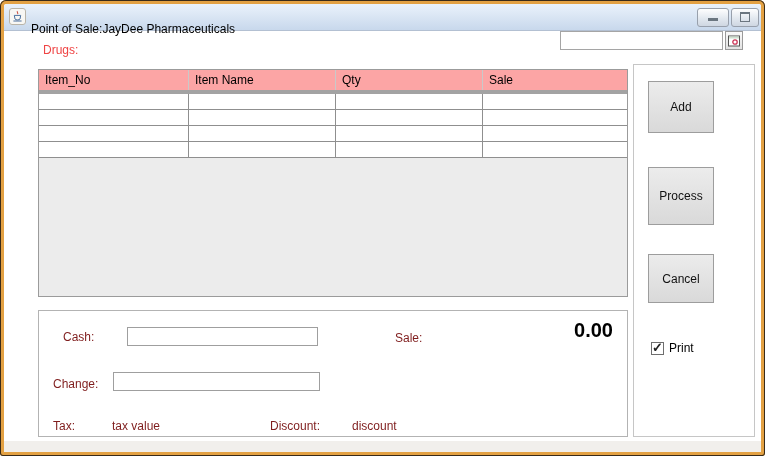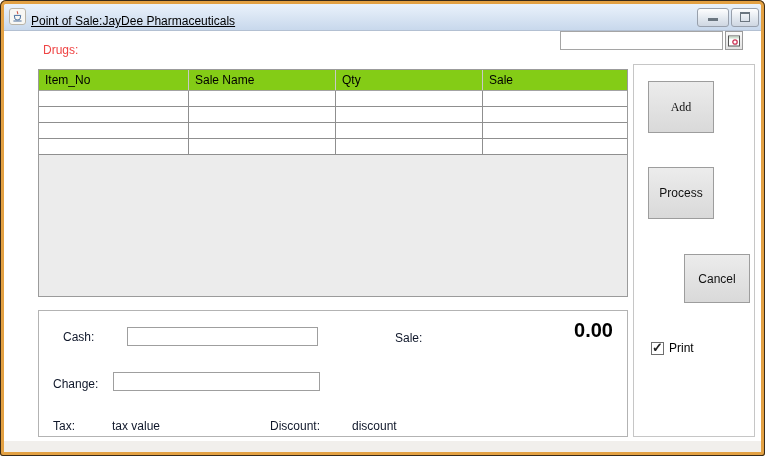--- a/index.html
+++ b/index.html
@@ -9,21 +9,21 @@
     border-radius:6px 6px 3px 3px;overflow:hidden;
     box-shadow: inset 0 0 0 1px var(--frame_dark,#3a2b18), inset 0 0 0 4px var(--frame_orange,#e3a143);
   }
   
   .titlebar{
     position:absolute;left:4px;top:4px;right:4px;height:26px;
     background:linear-gradient(var(--titlebar_top,#eaf2fb),var(--titlebar_bottom,#c8d8ec));
     border-bottom:1px solid #b3c0d2;border-radius:3px 3px 0 0;
   }
   .app-icon{position:absolute;left:5px;top:4px;width:17px;height:17px;}
-  .title-text{position:absolute;left:27px;top:10px;font-size:12px;color:#000;white-space:nowrap;text-decoration:underline;}
+  .title-text{position:absolute;left:27px;top:18px;font-size:12px;color:#000;white-space:nowrap;}
   .win-btn{
     position:absolute;top:4px;height:17px;border:1px solid #98a0ac;border-radius:3px;
     background:linear-gradient(#fefefe,#e2e8ef 55%,#cfd7e2);cursor:default;
   }
   .btn-min{left:693px;width:30px;}
   .btn-max{left:727px;width:26px;}
   .min-glyph{width:10px;height:3px;background:#6b7680;margin:9px auto 0 auto;}
   .max-glyph{width:8px;height:7px;border:1px solid #6b7680;border-top:2px solid #6b7680;margin:3px auto 0 auto;background:transparent;}
   
   .lbl{position:absolute;font-size:12px;color:#ef4444;white-space:nowrap;}
@@ -37,47 +37,47 @@
     border-left:2px solid #555;border-bottom:2px solid #555;transform:rotate(-45deg);}
   .tf{position:absolute;border:1px solid #a5a5a5;background:#fff;box-sizing:border-box;
     font-size:12px;padding:0 4px;outline:none;}
   .scan-field{left:560px;top:31px;width:163px;height:19px;}
   .lookup-btn{position:absolute;left:725px;top:31px;width:18px;height:19px;
     background:linear-gradient(#fafafa,#e2e2e2);border:1px solid #9a9a9a;box-sizing:border-box;
     display:flex;align-items:center;justify-content:center;padding:0;}
   
   .table-area{position:absolute;left:38px;top:69px;width:590px;height:228px;
     border:1px solid #9b9b9b;box-sizing:border-box;background:var(--table_empty,#ececec);}
-  .thead{display:flex;height:20px;background:#84cc16;border-bottom:1px solid #a3a3a3;}
+  .thead{display:flex;height:20px;background:#fca5a5;border-bottom:4px solid #a3a3a3;}
   .th{box-sizing:border-box;padding:3px 0 0 6px;font-size:12px;color:#000;
     border-right:1px solid #c9c9c9;overflow:hidden;}
   .th:nth-child(1){width:150px;} .th:nth-child(2){width:147px;}
   .th:nth-child(3){width:147px;} .th:nth-child(4){width:144px;border-right:none;}
   .tr{display:flex;height:16px;background:#fff;border-bottom:1px solid #8f8f8f;box-sizing:border-box;}
   .td{box-sizing:border-box;border-right:1px solid #8f8f8f;height:100%;}
   .td:nth-child(1){width:150px;} .td:nth-child(2){width:147px;}
   .td:nth-child(3){width:147px;} .td:nth-child(4){width:144px;border-right:none;}
   
   .right-panel{position:absolute;left:633px;top:64px;width:122px;height:373px;
     border:1px solid #c6c6c6;box-sizing:border-box;background:#fff;}
   .action-btn{position:absolute;left:14px;width:66px;
     background:linear-gradient(var(--button_top,#ececec),var(--button_bottom,#d9d9d9));
     border:1px solid #9d9d9d;font-size:12px;color:#111;
     display:flex;align-items:center;justify-content:center;cursor:default;}
-  .btn-add{top:16px;height:52px;font-family:Liberation Serif, serif;}
-  .btn-process{top:102px;height:52px;}
-  .btn-cancel{top:189px;height:49px;margin-left:36px;}
+  .btn-add{top:16px;height:52px;}
+  .btn-process{top:102px;height:58px;}
+  .btn-cancel{top:189px;height:49px;}
   .print-row{position:absolute;left:17px;top:276px;display:flex;align-items:flex-end;}
   .checkbox{width:13px;height:13px;border:1px solid #6e6e6e;background:#fff;box-sizing:border-box;position:relative;}
   .checkbox.checked::after{content:"✓";position:absolute;left:0px;top:-3px;font-size:13px;color:#222;font-weight:bold;}
   .print-label{font-size:12px;margin-left:5px;color:#000;}
   
   .bottom-panel{position:absolute;left:38px;top:310px;width:590px;height:127px;
     border:1px solid #b3b3b3;box-sizing:border-box;background:#fff;}
-  .bp-lbl{position:absolute;font-size:12px;color:#0f172a;white-space:nowrap;}
+  .bp-lbl{position:absolute;font-size:12px;color:#7f1d1d;white-space:nowrap;}
   .cash-label{left:24px;top:19px;}
   .cash-field{left:88px;top:16px;width:191px;height:19px;}
   .total-label{left:356px;top:20px;}
   .total-value{position:absolute;right:14px;top:8px;font-size:20px;font-weight:bold;color:#000;}
   .change-label{left:14px;top:66px;}
   .change-field{left:74px;top:61px;width:207px;height:19px;}
   .tax-label{left:14px;top:108px;}
   .tax-value{left:73px;top:108px;}
   .discount-label{left:231px;top:108px;}
   .discount-value{left:313px;top:108px;}
@@ -113,21 +113,21 @@
     <svg width="12" height="12" viewBox="0 0 12 12">
       <rect x="0.5" y="1" width="11" height="10" fill="#ffffff" stroke="#555"></rect>
       <rect x="1" y="1.5" width="10" height="2" fill="#cfe0cf"></rect>
       <circle cx="7" cy="7" r="2.2" fill="none" stroke="#cc3355" stroke-width="1.3"></circle>
     </svg>
   </button>
 
   <div class="table-area">
     <div class="thead">
         <div class="th">Item_No</div>
-        <div class="th">Sale Name</div>
+        <div class="th">Item Name</div>
         <div class="th">Qty</div>
         <div class="th">Sale</div>
       </div>
     <div>
         <div class="tr">
           <div class="td"></div>
           <div class="td"></div>
           <div class="td"></div>
           <div class="td"></div>
         </div>

